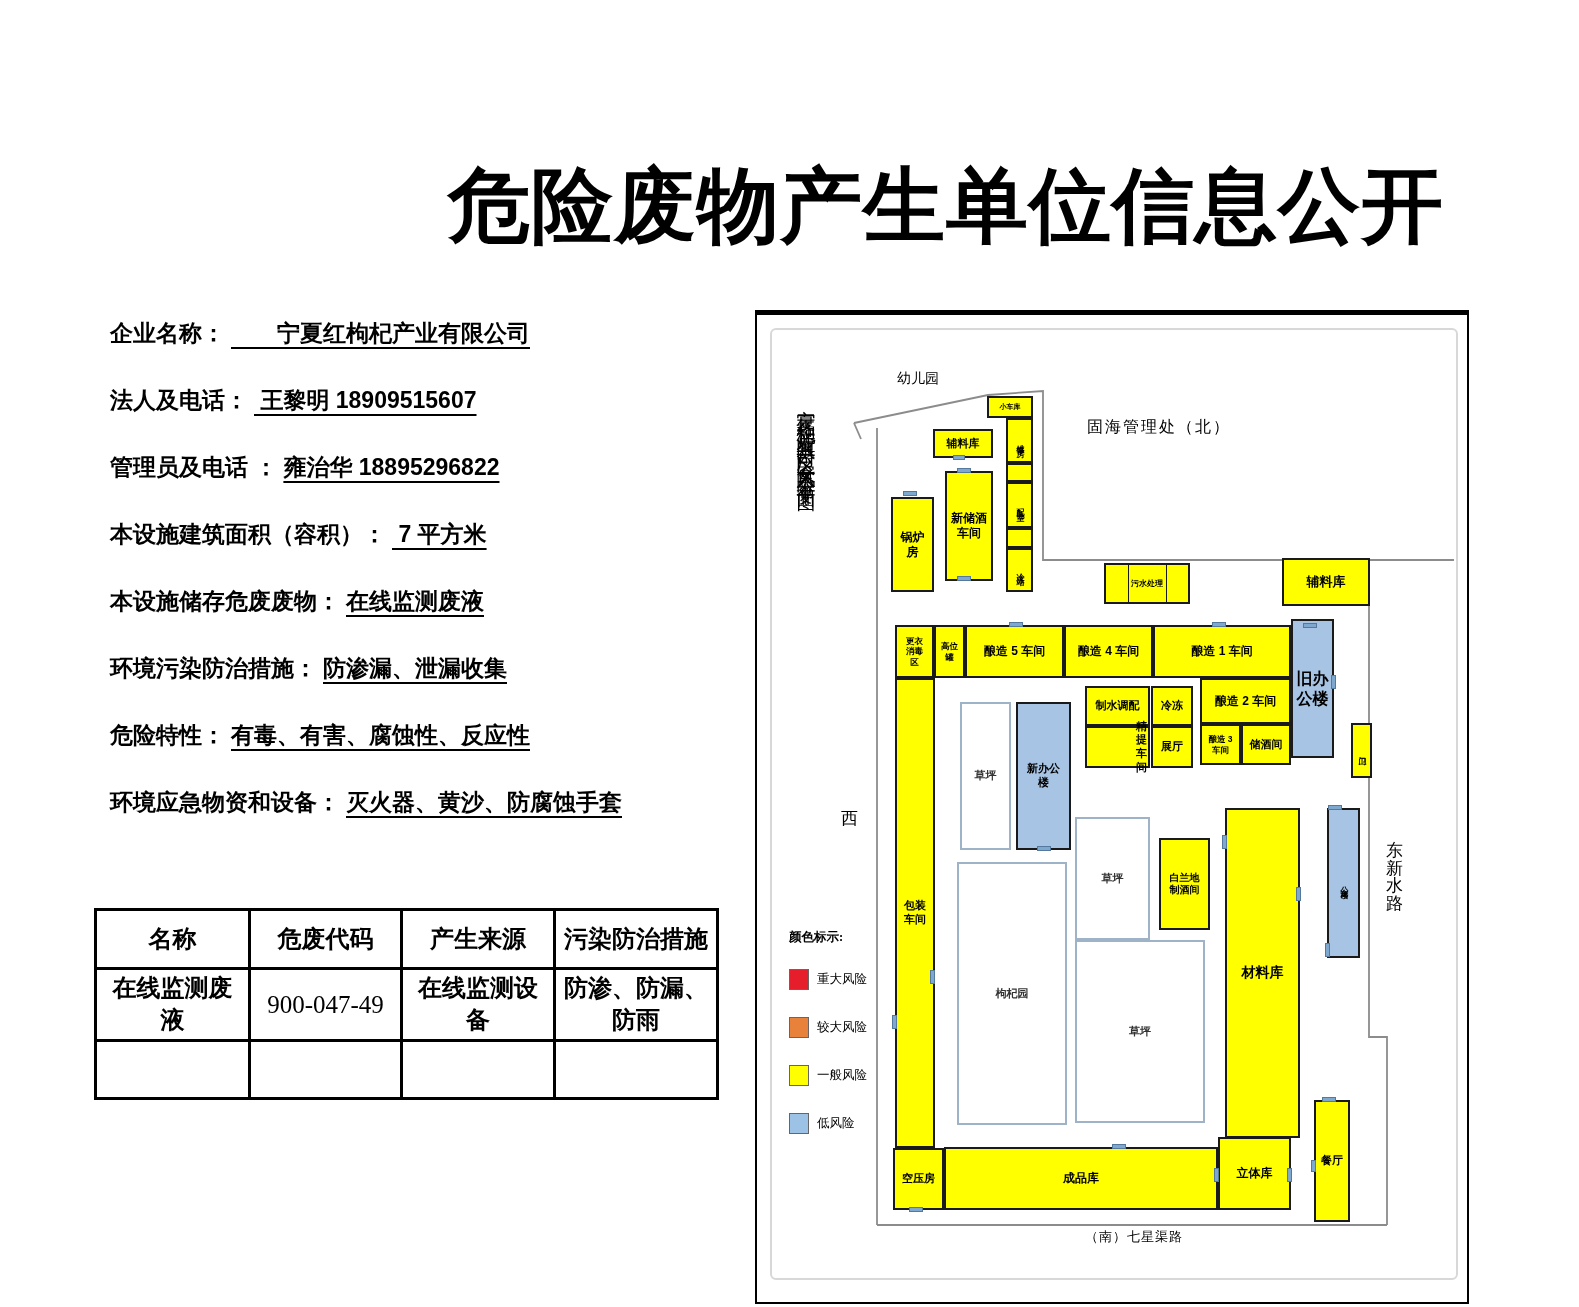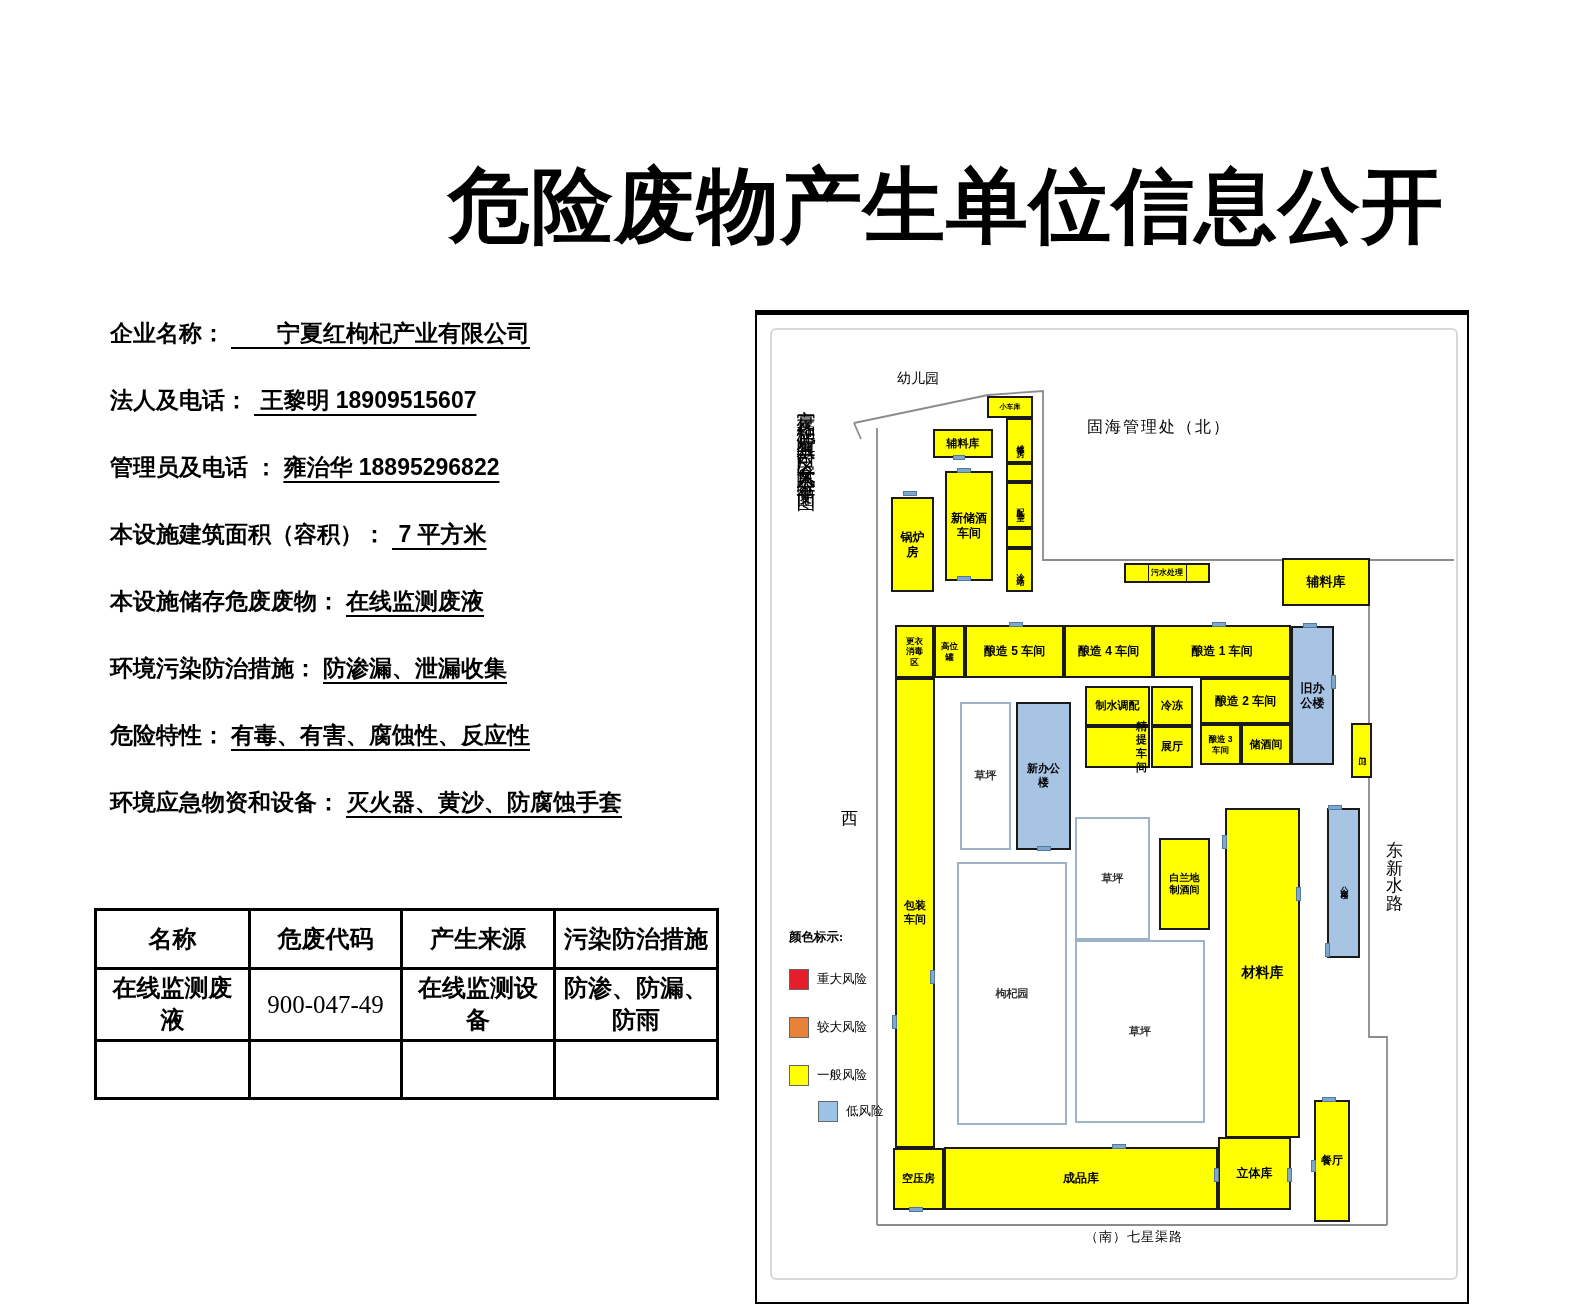--- a/index.html
+++ b/index.html
@@ -112,31 +112,31 @@
         <div class="bldg yellow vert" style="left: 249px; top: 103px; width: 27px; height: 45px; font-size: 8px;">维修房</div>
         <div class="bldg yellow" style="left: 249px; top: 148px; width: 27px; height: 19px; font-size: 8px;"></div>
         <div class="bldg yellow vert" style="left: 249px; top: 167px; width: 27px; height: 46px; font-size: 8px;">配电室</div>
         <div class="bldg yellow" style="left: 249px; top: 213px; width: 27px; height: 20px; font-size: 8px;"></div>
         <div class="bldg yellow vert" style="left: 249px; top: 233px; width: 27px; height: 44px; font-size: 8px;">冷冻站</div>
         <div class="bldg yellow" style="left: 176px; top: 114px; width: 60px; height: 29px; font-size: 11px;">辅料库</div>
         <div class="bldg yellow" style="left: 188px; top: 156px; width: 48px; height: 110px; font-size: 12px;">新储酒
 车间</div>
         <div class="bldg yellow" style="left: 134px; top: 182px; width: 43px; height: 95px; font-size: 12px;">锅炉
 房</div>
-        <div class="bldg yellow" style="left: 367px; top: 248px; width: 86px; height: 20px; font-size: 8px;">污水处理<div class="divider" style="left: 27%;"></div><div class="divider" style="left: 73%;"></div></div>
+        <div class="bldg yellow" style="left: 347px; top: 248px; width: 86px; height: 41px; font-size: 8px;">污水处理<div class="divider" style="left: 27%;"></div><div class="divider" style="left: 73%;"></div></div>
         <div class="bldg yellow" style="left: 525px; top: 243px; width: 88px; height: 48px; font-size: 13px;">辅料库</div>
         <div class="bldg yellow" style="left: 138px; top: 310px; width: 39px; height: 53px; font-size: 8.5px;">更衣
 消毒
 区</div>
         <div class="bldg yellow" style="left: 177px; top: 310px; width: 31px; height: 53px; font-size: 8.5px;">高位
 罐</div>
         <div class="bldg yellow" style="left: 208px; top: 310px; width: 99px; height: 53px; font-size: 12px; text-align: right;">酿造 5 车间</div>
         <div class="bldg yellow" style="left: 307px; top: 310px; width: 89px; height: 53px; font-size: 12px;">酿造 4 车间</div>
         <div class="bldg yellow" style="left: 396px; top: 310px; width: 138px; height: 53px; font-size: 12px;">酿造 1 车间</div>
-        <div class="bldg blue" style="left: 534px; top: 311px; width: 43px; height: 139px; font-size: 12px;">旧办
+        <div class="bldg blue" style="left: 534px; top: 304px; width: 43px; height: 139px; font-size: 16px;">旧办
 公楼</div>
         <div class="bldg yellow vert" style="left: 594px; top: 408px; width: 21px; height: 55px; font-size: 8px;">门卫</div>
         <div class="bldg yellow" style="left: 328px; top: 371px; width: 65px; height: 40px; font-size: 11px;">制水调配</div>
         <div class="bldg yellow" style="left: 394px; top: 371px; width: 42px; height: 40px; font-size: 11px;">冷冻</div>
         <div class="bldg yellow" style="left: 443px; top: 363px; width: 91px; height: 46px; font-size: 12px;">酿造 2 车间</div>
         <div class="bldg yellow" style="left: 328px; top: 411px; width: 65px; height: 42px; font-size: 11px; padding-left: 48px;">精提车间</div>
         <div class="bldg yellow" style="left: 394px; top: 411px; width: 42px; height: 42px; font-size: 11px;">展厅</div>
         <div class="bldg yellow" style="left: 443px; top: 409px; width: 41px; height: 41px; font-size: 8.5px;">酿造 3
 车间</div>
         <div class="bldg yellow" style="left: 484px; top: 409px; width: 50px; height: 41px; font-size: 11px;">储酒间</div>
@@ -195,20 +195,20 @@
           <span class="legend-label">重大风险</span>
         </div>
         <div class="legend-item" style="top: 92px; width: 110px; height: 22px;">
           <span class="legend-swatch" style="background: rgb(232, 130, 58);"></span>
           <span class="legend-label">较大风险</span>
         </div>
         <div class="legend-item" style="top: 140px; width: 110px; height: 22px;">
           <span class="legend-swatch" style="background: rgb(255, 255, 0);"></span>
           <span class="legend-label">一般风险</span>
         </div>
-        <div class="legend-item" style="top: 176px; width: 110px; height: 22px; margin-left: 29px;">
+        <div class="legend-item" style="top: 188px; width: 110px; height: 22px;">
           <span class="legend-swatch" style="background: rgb(156, 194, 229);"></span>
           <span class="legend-label">低风险</span>
         </div>
       </div>
   </div>
 
 </div>
 
 </body></html>

